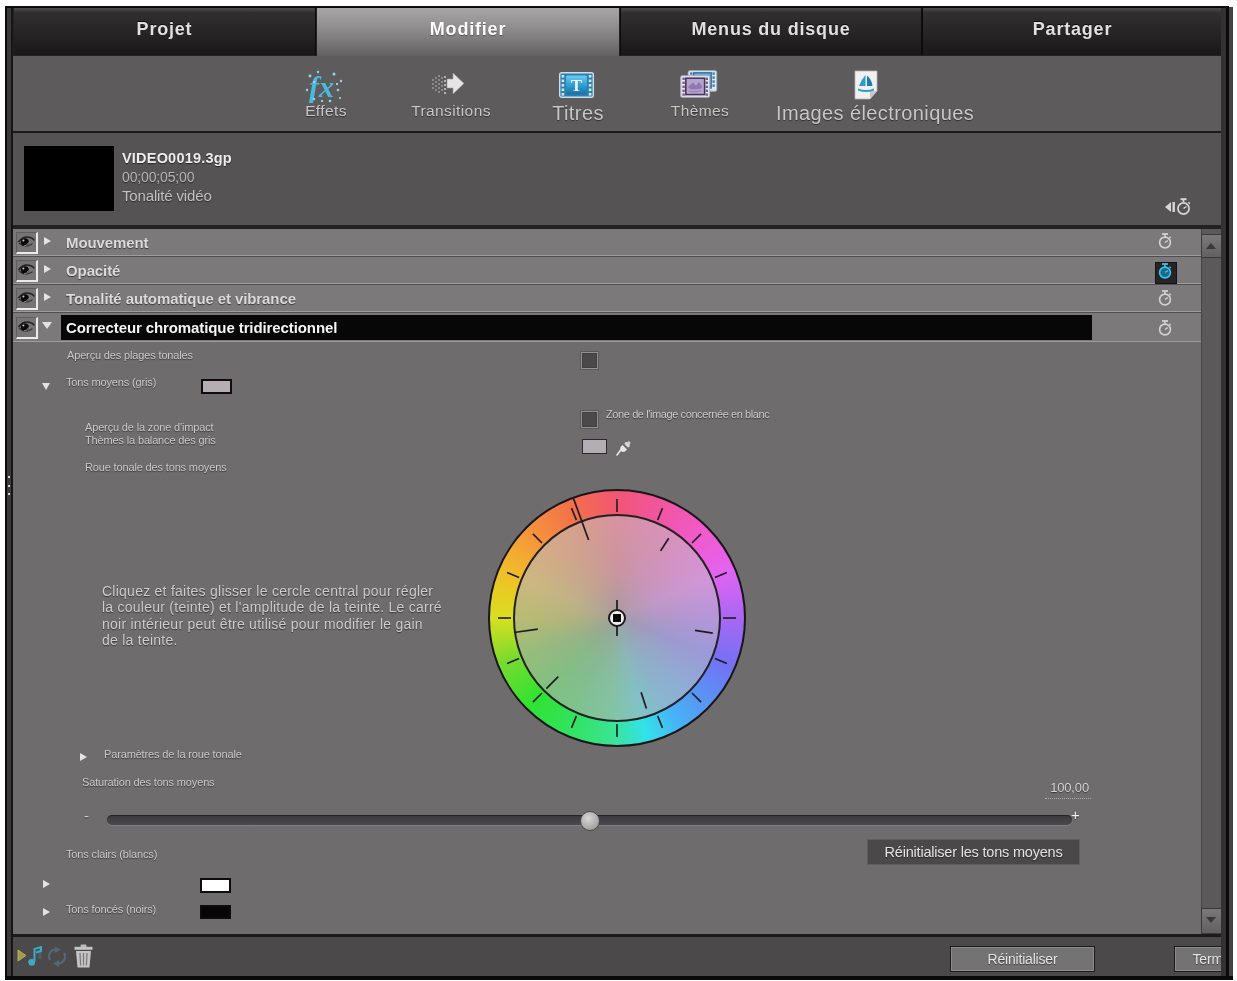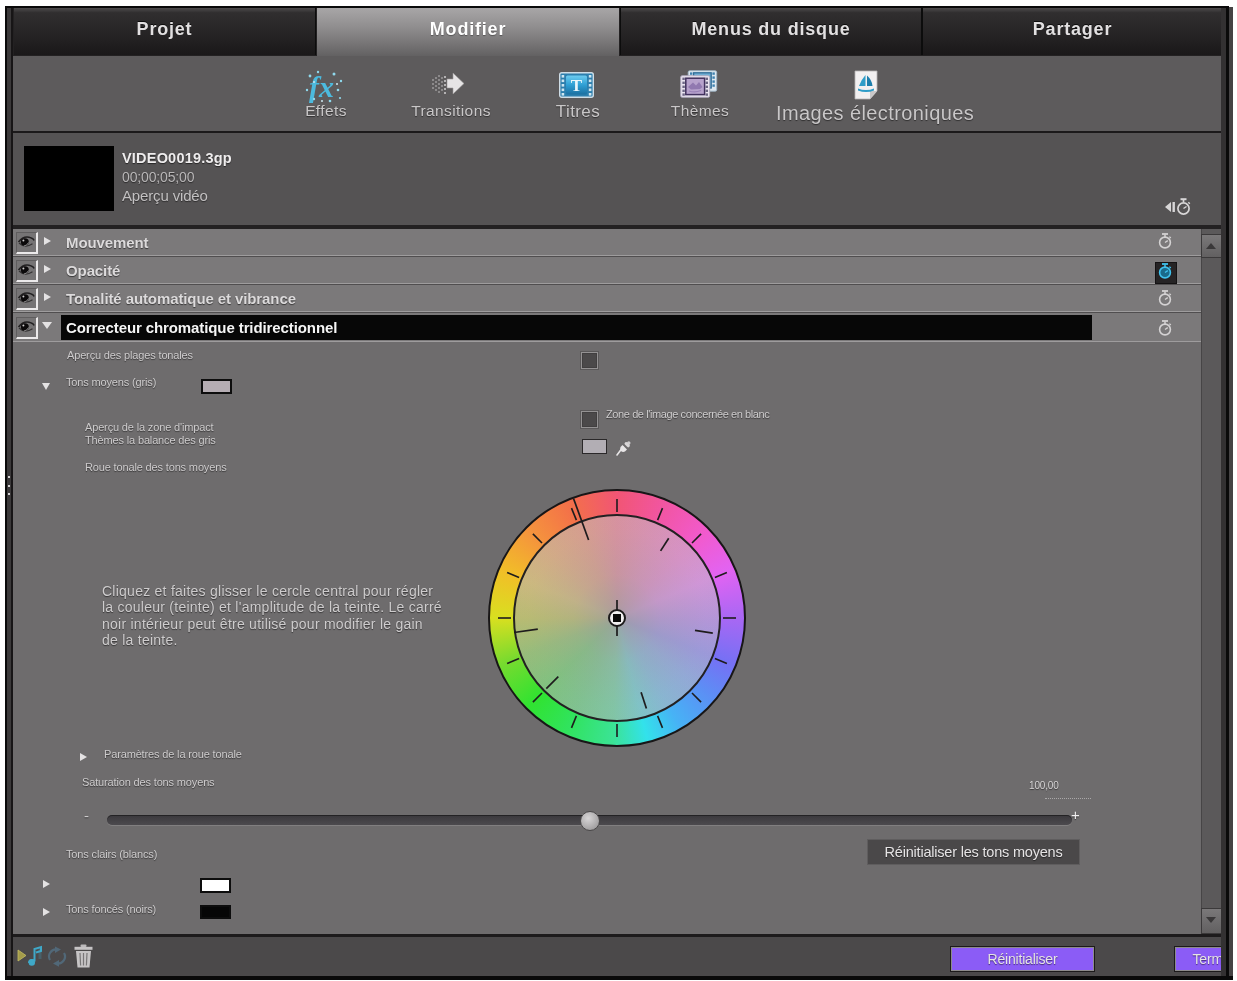--- a/index.html
+++ b/index.html
@@ -11,21 +11,21 @@
 .tabi{background:linear-gradient(180deg,#4e4c4d 0%,#302e2f 10%,#262425 55%,#1a1819 100%);color:#e2e0e1;border-left:1px solid #0c0c0c;border-right:1px solid #0c0c0c;text-shadow:0 -1px 0 rgba(0,0,0,.7)}
 .taba{background:linear-gradient(180deg,#a8a6a7 0%,#8f8d8e 40%,#716f70 80%,#616061 100%);color:#fff;text-shadow:0 1px 1px rgba(0,0,0,.35)}
 .tri-r{position:absolute;width:0;height:0;border-style:solid;border-width:4.5px 0 4.5px 7px;border-color:transparent transparent transparent #e4e2e3}
 .tri-d{position:absolute;width:0;height:0;border-style:solid;border-width:8px 5px 0 5px;border-color:#e4e2e3 transparent transparent transparent}
 .row{position:absolute;left:13px;width:1188px;height:26px;background:#7b797a}
 .eyebox{position:absolute;left:16px;width:19px;height:19px;background:#767475;border:1px solid #5f5d5e;border-right:2px solid #eceaeb;border-bottom:2px solid #eceaeb}
 .sep1{position:absolute;left:13px;width:1188px;height:1px;background:#9e9c9d}
 .sep2{position:absolute;left:13px;width:1188px;height:1px;background:#504e4f}
 .cb{position:absolute;width:15px;height:15px;background:#4b494a;border:1px solid #949293;box-shadow:0 0 0 1px #5a5859, inset 0 0 0 1px #413f40}
 .swatch{position:absolute;border:2px solid #0d0d0d}
-.btn{position:absolute;background:#8b5cf6;border:1px solid #8d8b8c;box-shadow:0 0 0 1px #1c1a1b;color:#e6e4e5;font-size:12.5px;text-align:center;letter-spacing:-0.2px;text-shadow:0 1px 1px rgba(0,0,0,.5)}
+.btn{position:absolute;background:#737373;border:1px solid #8d8b8c;box-shadow:0 0 0 1px #1c1a1b;color:#e6e4e5;font-size:12.5px;text-align:center;letter-spacing:-0.2px;text-shadow:0 1px 1px rgba(0,0,0,.5)}
 </style></head>
 <body>
 <div class="page">
 
 <div class="abs" style="left:5px;top:7px;width:1224px;height:971px;background:#232122"></div>
 
 <div class="tab taba" style="left:317px;width:302px;height:49px">Modifier</div>
 <div class="tab tabi" style="left:14px;width:301px;border-left:none">Projet</div>
 <div class="tab tabi" style="left:620px;width:300px">Menus du disque</div>
 <div class="tab tabi" style="left:922px;width:299px;border-right:none">Partager</div>
@@ -143,31 +143,31 @@
 
 <svg class="abs" style="left:851px;top:70px" width="30" height="30" viewBox="0 0 30 30">
 <path d="M4 1 L26 1 L26 21 L19 29 L4 29 Z" fill="#f2f0f1" stroke="#b6b4b5" stroke-width="0.8"></path>
 <path d="M26 21 L19 29 L19 21 Z" fill="#c9c7c8"></path>
 <path d="M14.5 5 L14.5 16 L8 16 Q10 10 14.5 5 Z" fill="#2e9cc8"></path>
 <path d="M16 5.5 Q21 10 21.5 16 L16 16 Z" fill="#1b7eac"></path>
 <path d="M7 18.5 Q15 21.5 23 18.5 L23 20.5 Q15 23.5 7 20.5 Z" fill="#2e9cc8"></path>
 </svg>
 <div class="lbl" style="left:236px;top:102px;width:180px;text-align:center;font-size:15.5px;letter-spacing:0.4px;color:#c9c7c8">Effets</div>
 <div class="lbl" style="left:361px;top:102px;width:180px;text-align:center;font-size:15.5px;letter-spacing:0.4px;color:#c9c7c8">Transitions</div>
-<div class="lbl" style="left:488px;top:102px;width:180px;text-align:center;font-size:17px;letter-spacing:0.4px;color:#c9c7c8">Titres</div>
+<div class="lbl" style="left:488px;top:102px;width:180px;text-align:center;font-size:20px;letter-spacing:0.4px;color:#c9c7c8">Titres</div>
 <div class="lbl" style="left:610px;top:102px;width:180px;text-align:center;font-size:15.5px;letter-spacing:0.4px;color:#c9c7c8">Thèmes</div>
 <div class="lbl" style="left:776px;top:102px;width:180px;text-align:center;font-size:20px;letter-spacing:0.4px;color:#c9c7c8">Images électroniques</div>
 
 <div class="abs" style="left:5px;top:131px;width:1224px;height:2px;background:#1b191a"></div>
 
 <div class="abs" style="left:13px;top:133px;width:1208px;height:92px;background:#555354"></div>
 <div class="abs" style="left:24px;top:146px;width:90px;height:65px;background:#000"></div>
 <div class="blbl" style="left:122px;top:150px;font-size:14.5px;letter-spacing:0.2px;color:#efedee">VIDEO0019.3gp</div>
 <div class="lbl" style="left:122px;top:169px;font-size:14px;color:#b9b7b8">00;00;05;00</div>
-<div class="lbl" style="left:122px;top:187px;font-size:15px;color:#c3c1c2">Aperçu vidéo</div>
+<div class="lbl" style="left:122px;top:187px;font-size:15px;color:#c3c1c2">Tonalité vidéo</div>
 <svg class="abs" style="left:1163px;top:198px" width="30" height="18" viewBox="0 0 30 18">
 <path d="M8 4 L8 14 L2 9 Z" fill="#d8d6d7"></path>
 <rect x="9.5" y="4" width="2.4" height="10" fill="#d8d6d7"></rect>
 <circle cx="20.5" cy="10.5" r="5.6" fill="none" stroke="#d8d6d7" stroke-width="1.7"></circle>
 <line x1="20.5" y1="10.5" x2="23.5" y2="8.5" stroke="#d8d6d7" stroke-width="1.4"></line>
 <line x1="17.5" y1="1.2" x2="23.5" y2="1.2" stroke="#d8d6d7" stroke-width="2"></line>
 <line x1="20.5" y1="1.5" x2="20.5" y2="4" stroke="#d8d6d7" stroke-width="1.7"></line>
 <line x1="25.3" y1="4.2" x2="26.8" y2="5.7" stroke="#d8d6d7" stroke-width="1.4"></line>
 </svg>
 <div class="abs" style="left:13px;top:225px;width:1208px;height:4px;background:#232122"></div>
@@ -324,21 +324,21 @@
 <line x1="137" y1="145" x2="137" y2="155" stroke="#1c1a1b" stroke-width="1.7"></line>
 <circle cx="137" cy="137" r="8" fill="#f2f0f1" stroke="#1c1a1b" stroke-width="2"></circle>
 <rect x="133" y="133" width="8" height="8" fill="#0a0a0a"></rect>
 </svg>
 
 <div class="lbl" style="left:102px;top:583px;font-size:14px;line-height:16.3px;color:#cecccd;letter-spacing:0.25px">Cliquez et faites glisser le cercle central pour régler<br>la couleur (teinte) et l'amplitude de la teinte. Le carré<br>noir intérieur peut être utilisé pour modifier le gain<br>de la teinte.</div>
 
 <div class="tri-r" style="left:80px;top:753px;border-width:4.5px 0 4.5px 7px"></div>
 <div class="lbl" style="left:104px;top:748px">Paramètres de la roue tonale</div>
 <div class="lbl" style="left:82px;top:776px">Saturation des tons moyens</div>
-<div class="lbl" style="left:1029px;top:780px;width:60px;font-size:10px;color:#d6d4d5">100,00</div>
+<div class="lbl" style="left:1029px;top:780px;width:60px;text-align:right;font-size:13px;color:#d6d4d5">100,00</div>
 <div class="abs" style="left:1045px;top:798px;width:46px;height:0;border-top:1.5px dotted #aaa8a9"></div>
 <div class="lbl" style="left:84px;top:807px;font-size:15px">-</div>
 <div class="abs" style="left:107px;top:815px;width:965px;height:10px;background:linear-gradient(180deg,#3a383c,#4c4a4e);border-radius:5px;box-shadow:0 1px 0 rgba(165,163,164,.35), inset 0 1px 0 rgba(0,0,0,.4)"></div>
 <div class="abs" style="left:580px;top:811px;width:18px;height:18px;border-radius:50%;background:radial-gradient(circle at 40% 35%,#d8d6d7,#b0aeaf 55%,#8e8c8d);border:1px solid #4a4849"></div>
 <div class="lbl" style="left:1071px;top:806px;font-size:15px;color:#f2f0f1">+</div>
 <div class="btn" style="left:867px;top:839px;width:211px;height:24px;line-height:24px;font-size:14.5px;background:#4a4849;box-shadow:none;border:1px solid #5f5d5e">Réinitialiser les tons moyens</div>
 <div class="tri-r" style="left:43px;top:880px;border-width:4.5px 0 4.5px 7px"></div>
 <div class="lbl" style="left:66px;top:848px">Tons clairs (blancs)</div>
 <div class="swatch" style="left:200px;top:878px;width:27px;height:11px;background:#fff"></div>
 <div class="tri-r" style="left:43px;top:908px;border-width:4.5px 0 4.5px 7px"></div>

